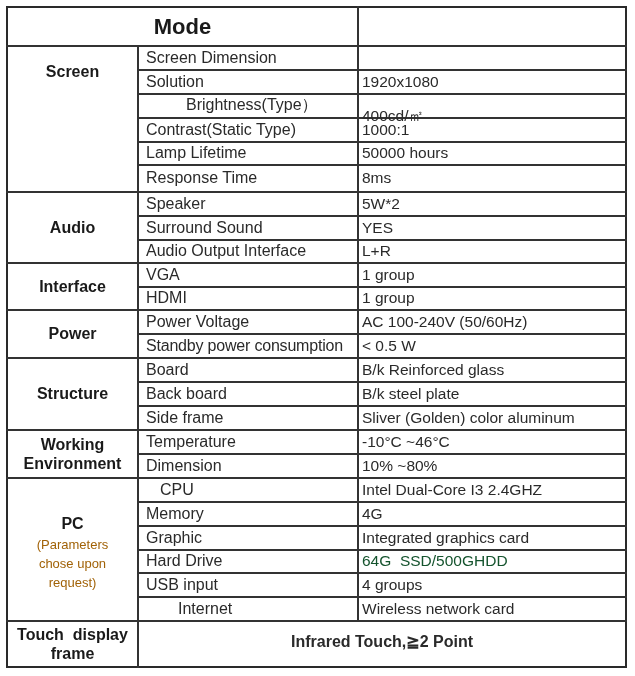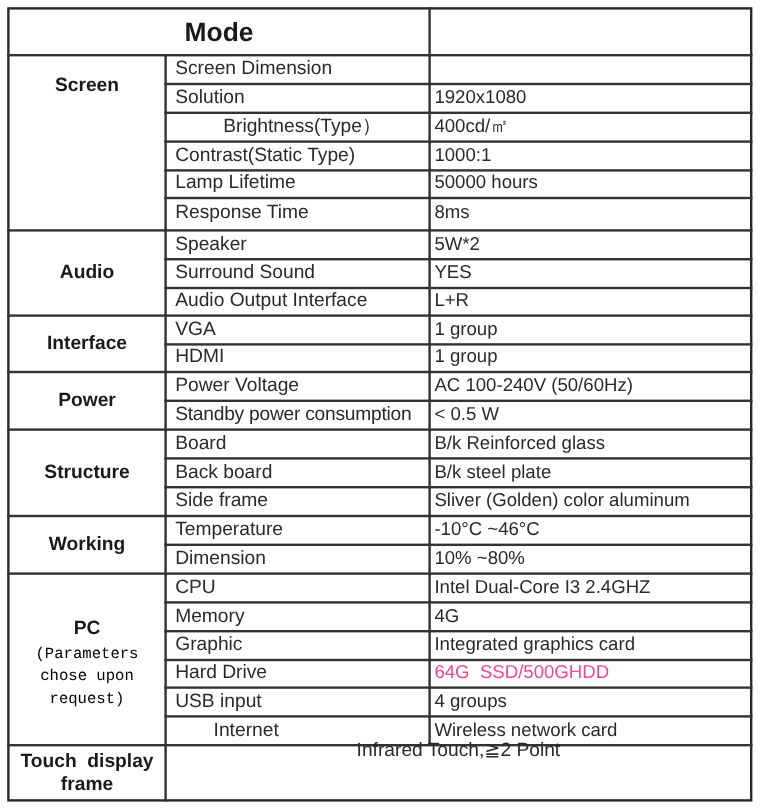--- a/index.html
+++ b/index.html
@@ -2,21 +2,21 @@
 <html><head>
 <meta charset="utf-8">
 <style>
   html, body { margin: 0; padding: 0; background: #ffffff; }
   body { width: 635px; height: 676px; position: relative; overflow: hidden; font-family: "Liberation Sans", sans-serif; color: #1a1a1a; }
   .tbl { position: absolute; left: 6px; top: 6px; width: 621px; height: 662px; border: 2px solid #2a2a2a; box-sizing: border-box; }
   .cell { position: absolute; box-sizing: border-box; display: flex; align-items: center; overflow: hidden; white-space: nowrap; }
   .hline { position: absolute; height: 1.5px; background: #333; }
   .vline { position: absolute; width: 1.5px; background: #333; }
   .cat { justify-content: center; text-align: center; font-weight: bold; font-size: 16px; flex-direction: column; line-height: 19px; }
-  .cat .sub { font-weight: normal; font-size: 13px; line-height: 19px; color: #000000; font-family: Liberation Mono, monospace; }
+  .cat .sub { font-weight: normal; font-size: 13px; line-height: 19px; color: #a16207; }
   .param { font-size: 16px; padding-left: 8px; color: #2a2a2a; }
   .val { font-size: 15.5px; padding-left: 4px; color: #2a2a2a; }
   .title { justify-content: center; font-weight: bold; font-size: 22px; }
 </style>
 </head>
 <body>
 
 <div class="tbl"></div>
 
 <div class="cell title" style="left:8px;top:8px;width:349px;height:37px;">Mode</div>
@@ -54,21 +54,21 @@
 <div class="hline" style="left:137px;top:596px;width:490px;"></div>
 
 <div class="cell cat" style="left:8px;top:47px;width:129px;height:48px;">
   <span>Screen</span>
 </div>
 <div class="cell param" style="left:138px;top:46px;width:219px;height:23px;">Screen Dimension</div>
 <div class="cell val" style="left:358px;top:46px;width:268px;height:23px;"></div>
 <div class="cell param" style="left:138px;top:70px;width:219px;height:23px;">Solution</div>
 <div class="cell val" style="left:358px;top:70px;width:268px;height:23px;">1920x1080</div>
 <div class="cell param" style="left:138px;top:94px;width:219px;height:23px;padding-left:48px;">Brightness(Type）</div>
-<div class="cell val" style="left:358px;top:94px;width:244px;height:23px;">400cd/㎡</div>
+<div class="cell val" style="left:358px;top:105px;width:244px;height:23px;">400cd/㎡</div>
 <div class="cell param" style="left:138px;top:118px;width:219px;height:23px;">Contrast(Static Type)</div>
 <div class="cell val" style="left:358px;top:118px;width:268px;height:23px;">1000:1</div>
 <div class="cell param" style="left:138px;top:142px;width:219px;height:22px;">Lamp Lifetime</div>
 <div class="cell val" style="left:358px;top:142px;width:268px;height:22px;">50000 hours</div>
 <div class="cell param" style="left:138px;top:165px;width:219px;height:26px;">Response Time</div>
 <div class="cell val" style="left:358px;top:165px;width:268px;height:26px;">8ms</div>
 
 <div class="cell cat" style="left:8px;top:192px;width:129px;height:70px;">
   <span>Audio</span>
 </div>
@@ -100,42 +100,43 @@
 </div>
 <div class="cell param" style="left:138px;top:358px;width:219px;height:23px;">Board</div>
 <div class="cell val" style="left:358px;top:358px;width:268px;height:23px;">B/k Reinforced glass</div>
 <div class="cell param" style="left:138px;top:382px;width:219px;height:23px;">Back board</div>
 <div class="cell val" style="left:358px;top:382px;width:268px;height:23px;">B/k steel plate</div>
 <div class="cell param" style="left:138px;top:406px;width:219px;height:23px;">Side frame</div>
 <div class="cell val" style="left:358px;top:406px;width:268px;height:23px;">Sliver (Golden) color aluminum</div>
 
 <div class="cell cat" style="left:8px;top:430px;width:129px;height:47px;">
   <span>Working</span>
+  <span>Environment</span>
 </div>
 <div class="cell param" style="left:138px;top:430px;width:219px;height:23px;">Temperature</div>
 <div class="cell val" style="left:358px;top:430px;width:268px;height:23px;">-10°C ~46°C</div>
 <div class="cell param" style="left:138px;top:454px;width:219px;height:23px;">Dimension</div>
 <div class="cell val" style="left:358px;top:454px;width:268px;height:23px;">10% ~80%</div>
 
 <div class="cell cat" style="left:8px;top:478px;width:129px;height:142px;padding-top:8px;">
   <span style="margin-bottom:2px;">PC</span>
   <span class="sub">(Parameters</span>
   <span class="sub">chose upon</span>
   <span class="sub">request)</span>
 </div>
-<div class="cell param" style="left:138px;top:478px;width:219px;height:23px;">CPU</div>
+<div class="cell param" style="left:152px;top:478px;width:219px;height:23px;">CPU</div>
 <div class="cell val" style="left:358px;top:478px;width:268px;height:23px;">Intel Dual-Core I3 2.4GHZ</div>
 <div class="cell param" style="left:138px;top:502px;width:219px;height:23px;">Memory</div>
 <div class="cell val" style="left:358px;top:502px;width:268px;height:23px;">4G</div>
 <div class="cell param" style="left:138px;top:526px;width:219px;height:23px;">Graphic</div>
 <div class="cell val" style="left:358px;top:526px;width:268px;height:23px;">Integrated graphics card</div>
 <div class="cell param" style="left:138px;top:550px;width:219px;height:22px;">Hard Drive</div>
-<div class="cell val" style="left:358px;top:550px;width:256px;height:22px;white-space:pre;color:#ec4899;">64G  SSD/500GHDD</div>
+<div class="cell val" style="left:358px;top:550px;width:256px;height:22px;white-space:pre;color:#14532d;">64G  SSD/500GHDD</div>
 <div class="cell param" style="left:138px;top:573px;width:219px;height:23px;">USB input</div>
 <div class="cell val" style="left:358px;top:573px;width:268px;height:23px;">4 groups</div>
 <div class="cell param" style="left:138px;top:597px;width:219px;height:23px;padding-left:40px;">Internet</div>
 <div class="cell val" style="left:358px;top:597px;width:268px;height:23px;">Wireless network card</div>
 
 <div class="cell cat" style="left:8px;top:621px;width:129px;height:46px;">
   <span style="white-space:pre;">Touch  display</span>
   <span>frame</span>
 </div>
-<div class="cell" style="left:138px;top:605px;width:488px;height:40px;justify-content:center;font-size:16px;color:#2a2a2a;">Infrared Touch,≧2 Point</div>
+<div class="cell" style="left:138px;top:621px;width:488px;height:40px;justify-content:center;font-size:16px;color:#2a2a2a;font-weight:bold;">Infrared Touch,≧2 Point</div>
 
 </body></html>

